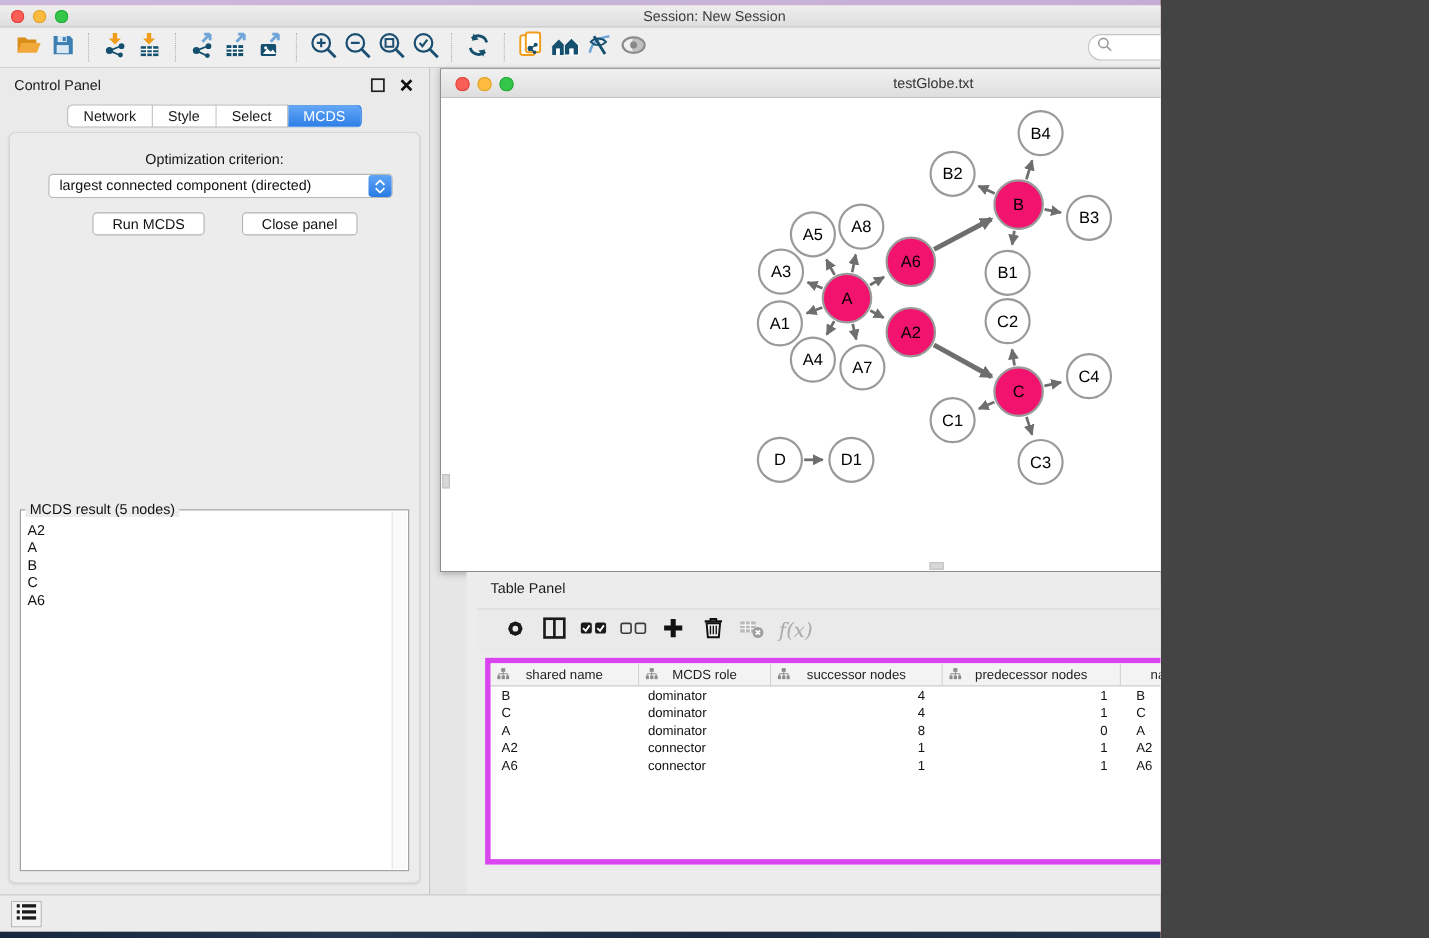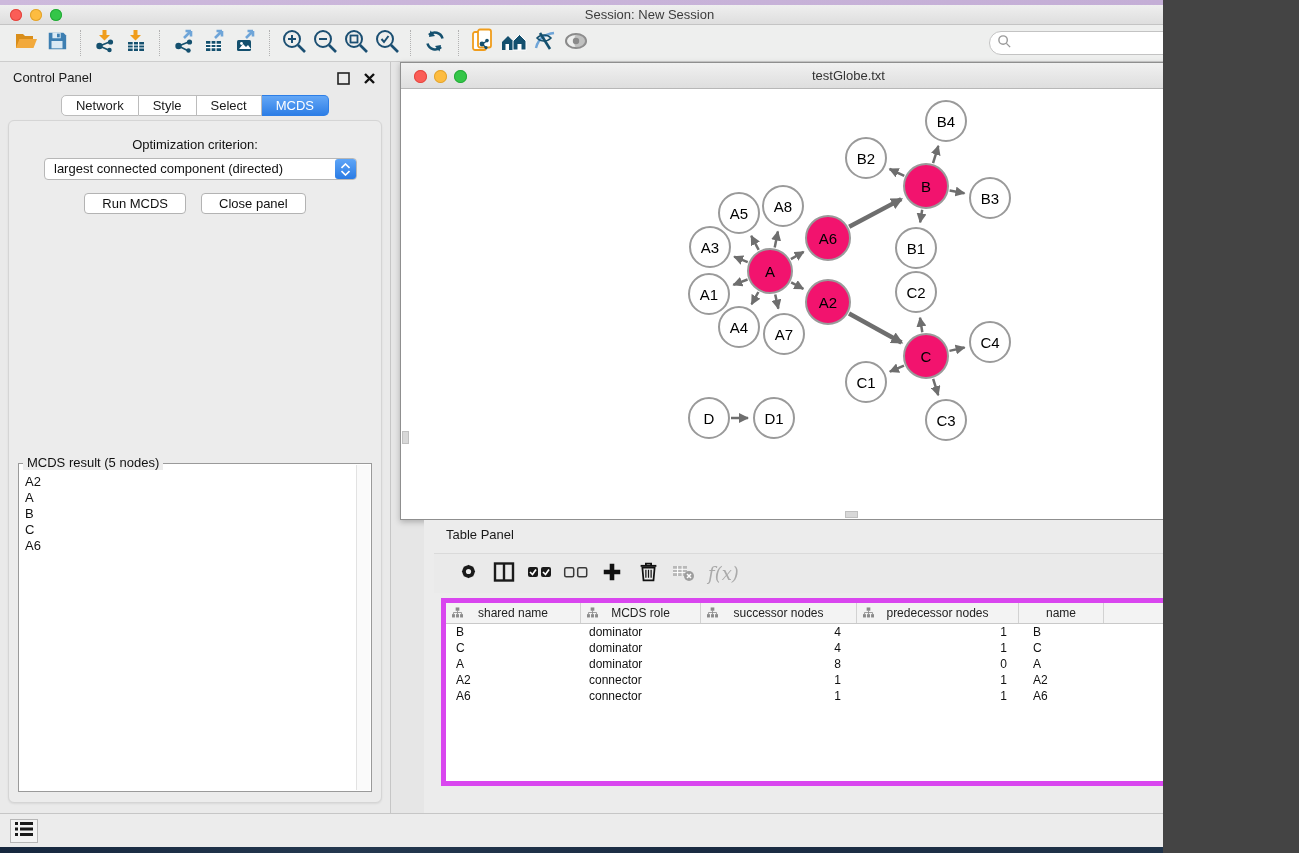--- a/index.html
+++ b/index.html
@@ -1,17 +1,17 @@
 <!DOCTYPE html>
 <html><head>
 <meta charset="utf-8">
 <style>
   * { margin:0; padding:0; box-sizing:border-box; }
   body { font-family:"Liberation Sans", sans-serif; background:#444; }
-  .screen { position:relative; width:1163px; height:853px; overflow:hidden; background:#fca5a5; }
+  .screen { position:relative; width:1055px; height:853px; overflow:hidden; background:#fca5a5; }
 
   
   .desktop-top { position:absolute; top:0; left:0; right:0; height:5px; background:linear-gradient(90deg,#cdb9dc,#c4aed6); }
   .desktop-bottom { position:absolute; bottom:0; left:0; right:0; height:6px;
     background:linear-gradient(90deg,#16273e,#24384f 30%,#1a2b42 60%,#203349); }
 
   
   .app { position:absolute; top:5px; left:0; width:1299px; height:842px; background:#ececec; display:flex; flex-direction:column; }
 
   .titlebar { height:20px; background:linear-gradient(#efefef,#dedede); border-bottom:1px solid #c4c4c4; position:relative; flex:0 0 auto; }
@@ -44,21 +44,21 @@
   .seg-tab { height:21px; line-height:20px; padding:0 14px; font-size:13px; color:#1a1a1a; background:#fff; border:1px solid #bcbcbc; border-left-width:0; }
   .seg-tab:first-child { border-left-width:1px; border-radius:5px 0 0 5px; }
   .seg-tab:last-child { border-radius:0 5px 5px 0; }
   .seg-tab.active { background:linear-gradient(#64a7f6,#2d7ee6); border-color:#2d7ee6; color:#fff; }
 
   .cp-body { position:absolute; left:8px; right:8px; top:58px; bottom:10px; background:#ececec; border:1px solid #d5d5d5; border-radius:6px; box-shadow:0 1px 2px rgba(0,0,0,0.08); }
   .opt-label { margin-top:16px; text-align:center; font-size:13px; color:#111; }
   .dropdown { position:absolute; top:37px; left:35px; width:313px; height:22px; background:#fff; border:1px solid #b7b7b7; border-radius:4px; font-size:13px; line-height:20px; padding-left:9px; color:#111; }
   .dropdown-stepper { position:absolute; right:0px; top:0px; width:21px; height:20px; border-radius:3px; background:linear-gradient(#5ea5f7,#2a7be4); display:flex; flex-direction:column; align-items:center; justify-content:center; gap:1px; }
   .btn-row { position:absolute; top:72px; left:0; right:0; display:flex; justify-content:center; gap:15px; }
-  .push-btn { height:21px; line-height:19px; padding:0 17px; background:#fff; border:1px solid #b3b3b3; border-radius:4px; font-size:13px; color:#111; }
+  .push-btn { height:21px; line-height:19px; padding:0 17px; background:#fff; border:1px solid #b3b3b3; border-radius:4px; font-size:13px; color:#111;margin-left:19px; }
 
   .result-box { position:absolute; left:9px; right:9px; top:342px; bottom:10px; border:1px solid #9a9a9a; background:#fff; }
   .result-legend { position:absolute; top:-9px; left:4px; background:#ececec; padding:0 4px; font-size:13px; color:#111; }
   .result-list { position:absolute; left:1px; top:4px; right:16px; bottom:1px; padding:6px 5px; font-size:13px; line-height:16px; color:#111; overflow:hidden; }
   .result-scroll { position:absolute; right:1px; top:1px; bottom:1px; width:14px; background:#fafafa; border-left:1px solid #e2e2e2; }
 
   
   .network-frame { position:absolute; left:400px; top:0; width:897px; height:458px; background:#fff; border:1px solid #8f8f8f; box-shadow:0 2px 6px rgba(0,0,0,0.25); }
   .nf-titlebar { height:26px; background:linear-gradient(#f1f1f1,#dedede); border-bottom:1px solid #b7b7b7; position:relative; }
   .nf-titlebar .lights { top:7px; left:13px; gap:7px; }

